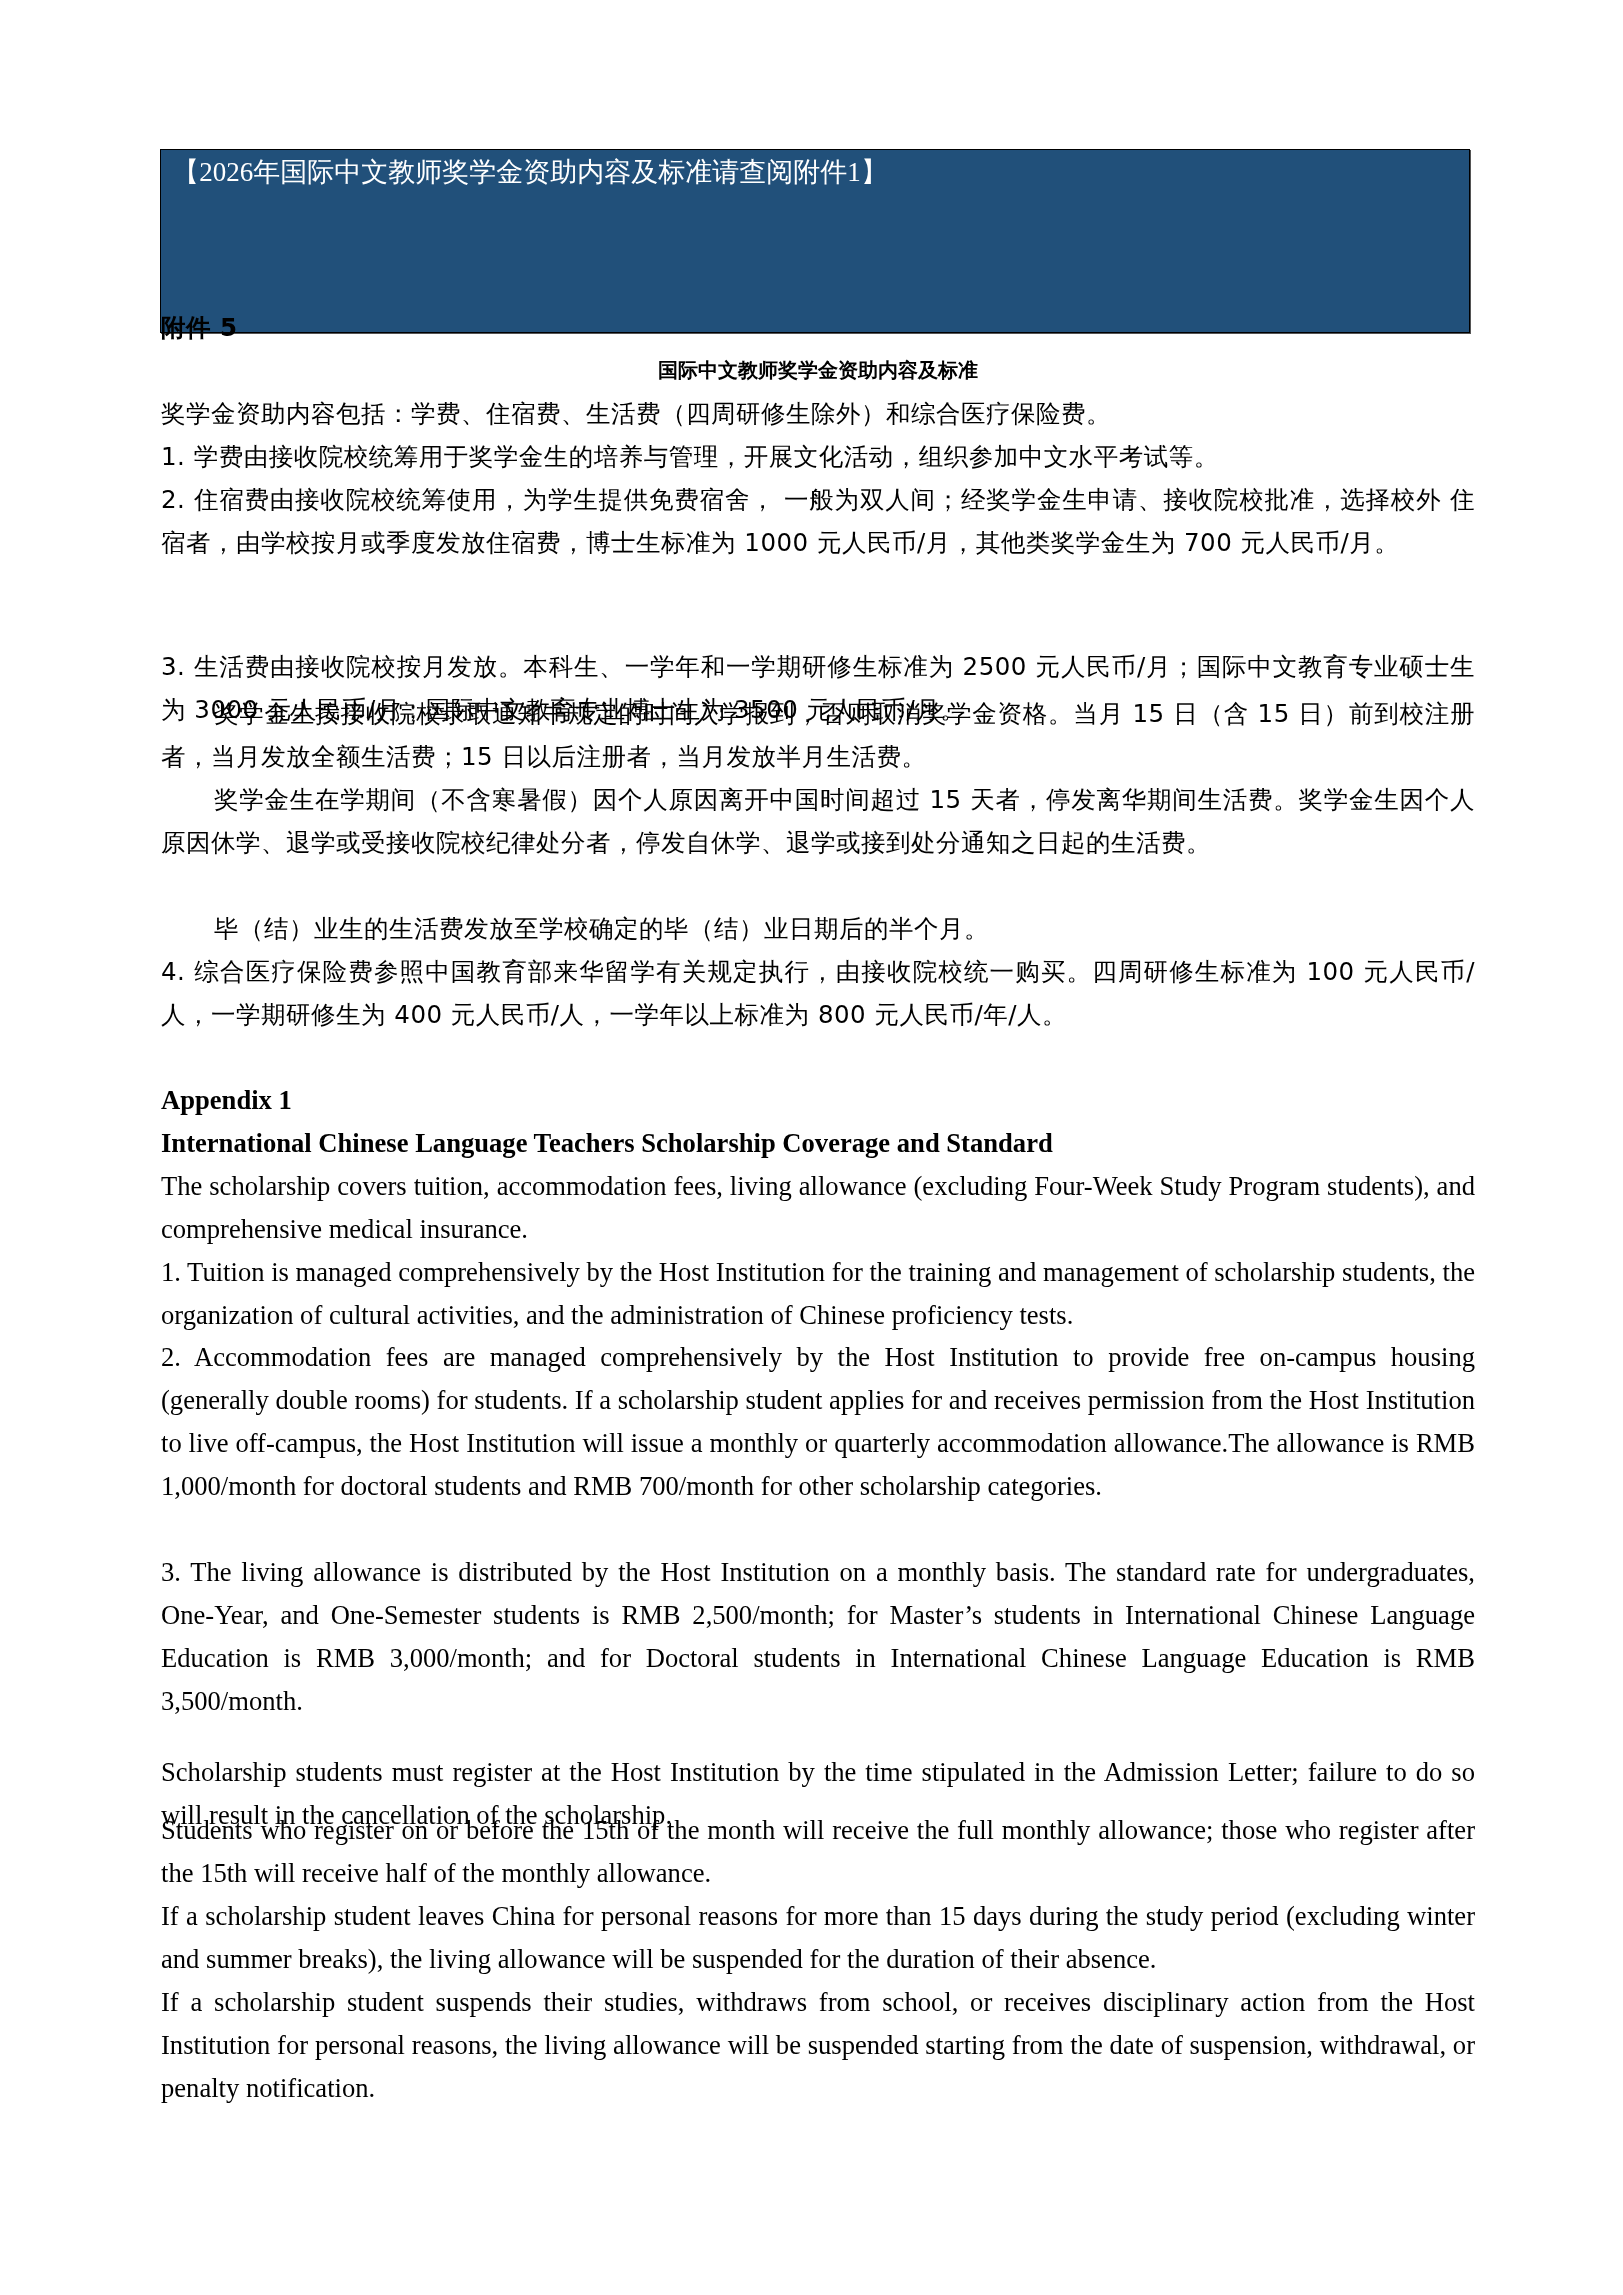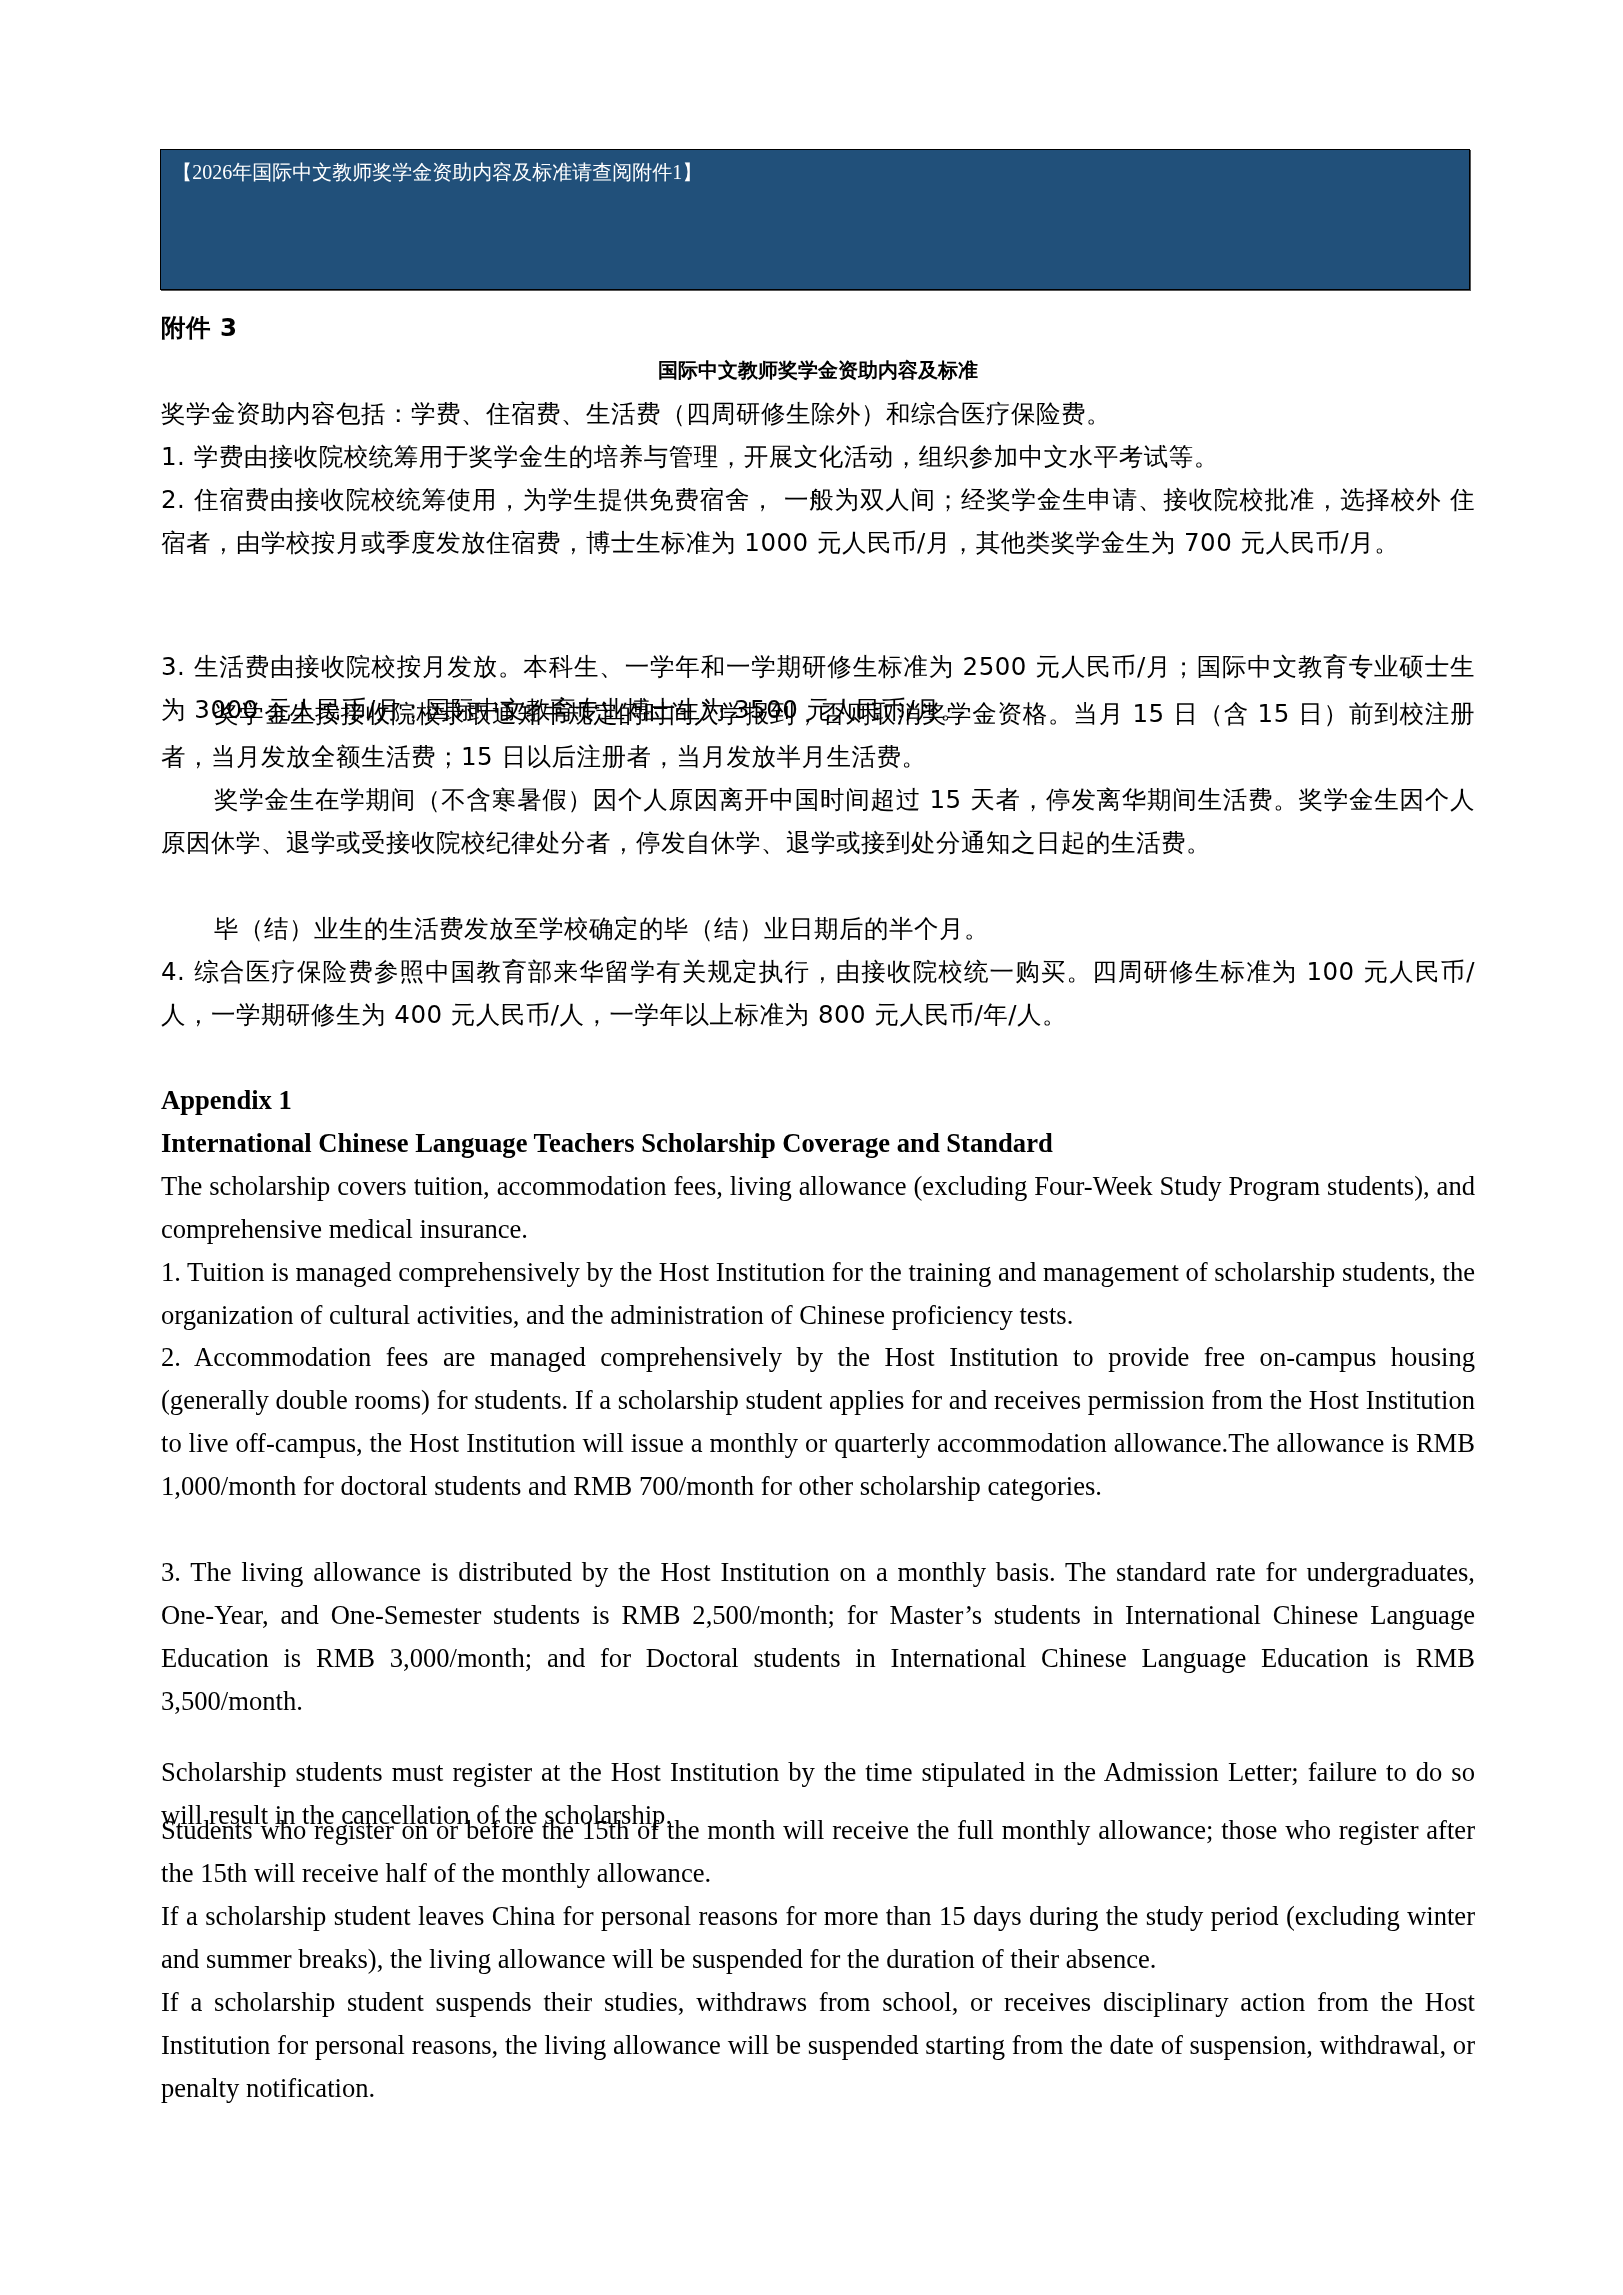--- a/index.html
+++ b/index.html
@@ -3,24 +3,24 @@
 <meta charset="utf-8">
 <style>
   html, body { margin: 0; padding: 0; background: #ffffff; }
   body { width: 1623px; height: 2295px; position: relative; overflow: hidden; }
   .page {
     position: absolute; left: 161px; top: 0; width: 1314px;
     font-family: "Liberation Serif", "DejaVu Serif", serif;
     color: #000; font-size: 26.6px; line-height: 43px;
   }
   .banner {
-    position: absolute; left: 160px; top: 149px; width: 1310px; height: 141px;
+    position: absolute; left: 160px; top: 149px; width: 1310px; height: 184px;
     background: #21507a; border: 1.5px solid #000; box-sizing: border-box;
     color: #fff; font-family: "Liberation Serif", "DejaVu Serif", serif;
-    font-size: 20px; line-height: 43px; padding: 1px 18.4px 0 11.2px;
+    font-size: 27px; line-height: 43px; padding: 1px 18.4px 0 11.2px;
     box-shadow: 1px 1px 0 #555;
   }
   .banner .line { white-space: nowrap; overflow: hidden; }
   .banner .line.en { margin-left: -3.1px; }
   .blk { position: absolute; left: 0; width: 1314px; }
   .bold { font-weight: bold; }
   .center { text-align: center; }
   .justify { text-align: justify; text-align-last: left; }
   .indent { text-indent: 53px; }
   p { margin: 0; }
@@ -29,21 +29,21 @@
 </style>
 </head>
 <body>
 
 <div class="banner">
   <div class="line">【2026年国际中文教师奖学金资助内容及标准请查阅附件1】</div>
 </div>
 
 <div class="page">
 
-  <p class="blk bold cn" style="top:306px;">附件 3</p>
+  <p class="blk bold cn" style="top:306px;">附件 5</p>
   <p class="blk center cn-title" style="top:349px;">国际中文教师奖学金资助内容及标准</p>
   <p class="blk cn" style="top:392px;">奖学金资助内容包括：学费、住宿费、生活费（四周研修生除外）和综合医疗保险费。</p>
   <p class="blk cn" style="top:435px;">1. 学费由接收院校统筹用于奖学金生的培养与管理，开展文化活动，组织参加中文水平考试等。</p>
   <p class="blk cn justify" style="top:478px;">2. 住宿费由接收院校统筹使用，为学生提供免费宿舍， 一般为双人间；经奖学金生申请、接收院校批准，选择校外 住宿者，由学校按月或季度发放住宿费，博士生标准为 1000 元人民币/月，其他类奖学金生为 700 元人民币/月。</p>
   <p class="blk cn justify" style="top:606px;margin-top:39px;">3. 生活费由接收院校按月发放。本科生、一学年和一学期研修生标准为 2500 元人民币/月；国际中文教育专业硕士生为 3000 元人民币/月；国际中文教育专业博士生为 3500 元人民币/月。</p>
   <p class="blk cn justify indent" style="top:692px;">奖学金生按接收院校录取通知书规定的时间入学报到，否则取消奖学金资格。当月 15 日（含 15 日）前到校注册者，当月发放全额生活费；15 日以后注册者，当月发放半月生活费。</p>
   <p class="blk cn justify indent" style="top:778px;">奖学金生在学期间（不含寒暑假）因个人原因离开中国时间超过 15 天者，停发离华期间生活费。奖学金生因个人原因休学、退学或受接收院校纪律处分者，停发自休学、退学或接到处分通知之日起的生活费。</p>
   <p class="blk cn indent" style="top:907px;">毕（结）业生的生活费发放至学校确定的毕（结）业日期后的半个月。</p>
   <p class="blk cn justify" style="top:950px;">4. 综合医疗保险费参照中国教育部来华留学有关规定执行，由接收院校统一购买。四周研修生标准为 100 元人民币/人，一学期研修生为 400 元人民币/人，一学年以上标准为 800 元人民币/年/人。</p>
 

